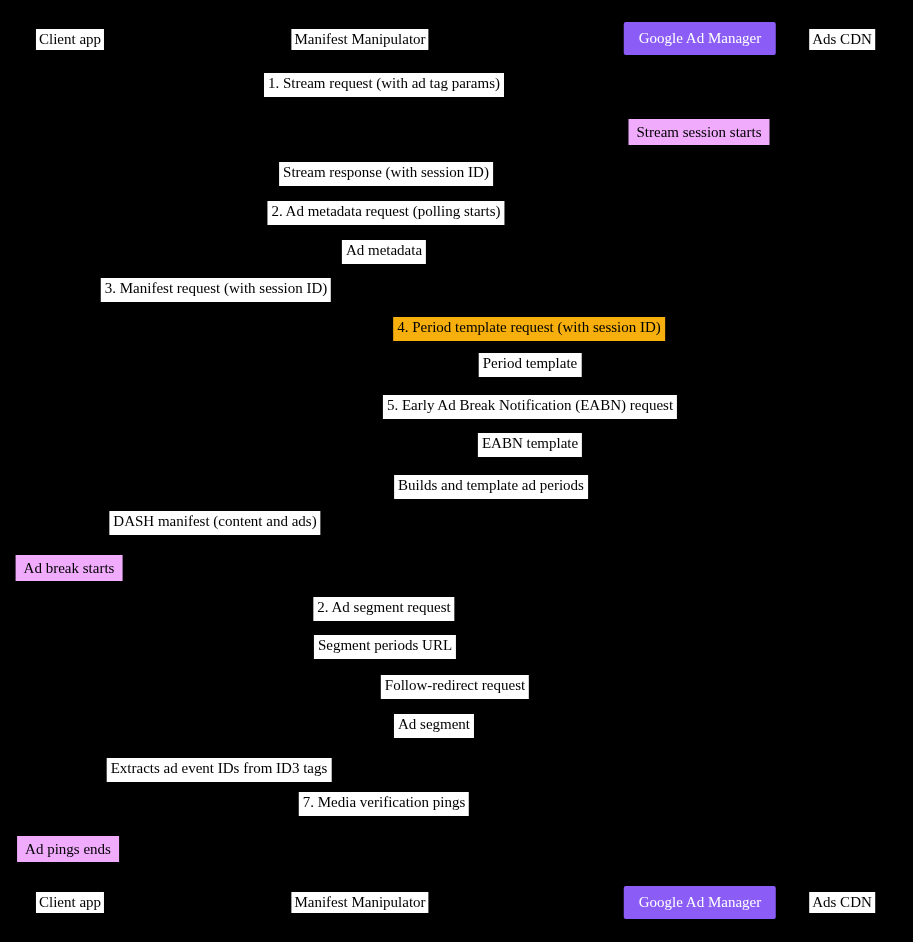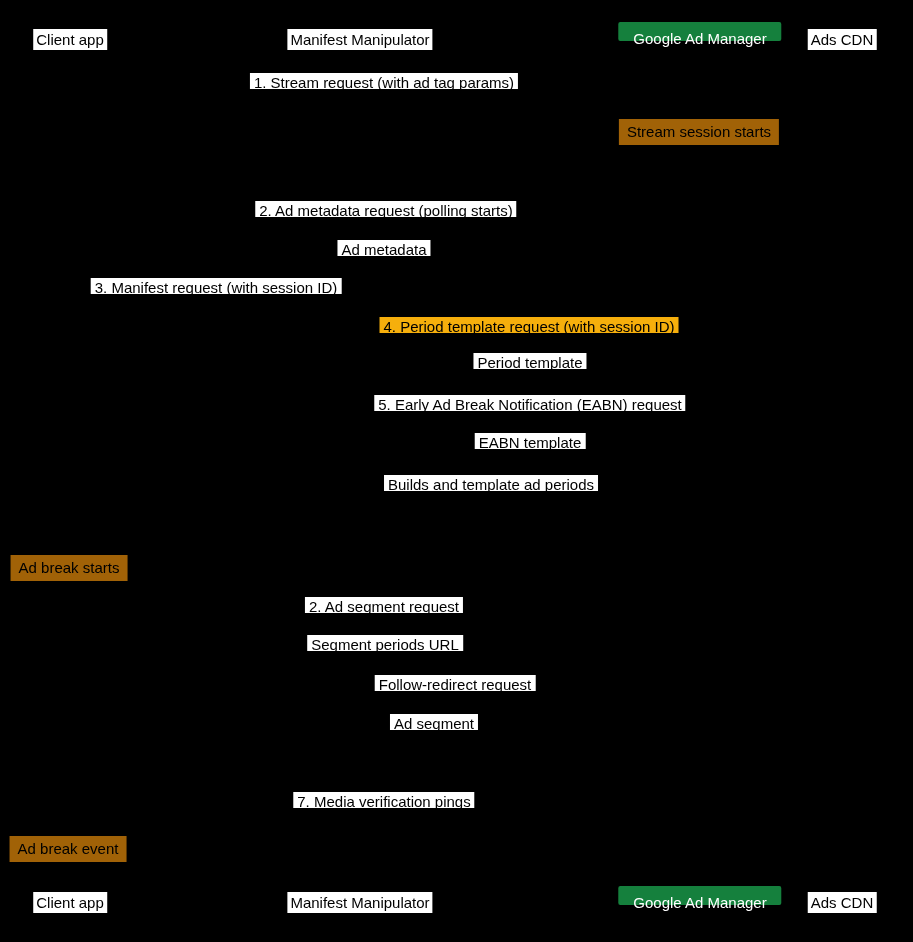--- a/index.html
+++ b/index.html
@@ -6,91 +6,94 @@
     margin: 0;
     padding: 0;
     background: #000000;
   }
   #stage {
     position: relative;
     width: 913px;
     height: 942px;
     background: #000000;
     overflow: hidden;
-    font-family: Liberation Sans, sans-serif;
+    font-family: Liberation Serif, serif;
     font-size: 15px;
     color: #000000;
   }
   .actor {
     position: absolute;
     transform: translateX(-50%);
     background: #ffffff;
     color: #000000;
     height: 21px;
     line-height: 21px;
     padding: 0 3px;
     white-space: nowrap;
     text-align: center;
   }
   .actor.blue {
-    background: #15803d;
+    background: #8b5cf6;
     color: #ffffff;
-    height: 19px;
+    height: 33px;
     line-height: 33px;
     padding: 0 15px;
     border-radius: 2px;
   }
   .msg {
     position: absolute;
     transform: translateX(-50%);
     background: #ffffff;
     color: #000000;
-    height: 16px;
+    height: 24px;
     line-height: 20px;
     padding: 0 4px;
     white-space: nowrap;
     text-align: center;
   }
   .msg.highlight {
     background: #f6af0c;
     text-align: center;
   }
   .msg.note {
-    background: #a16207;
+    background: #f0abfc;
     height: 26px;
     line-height: 26px;
     padding: 0 8px;
   }
 </style>
 </head>
 <body>
 
 <div id="stage">
 
   <div class="actor" style="left:70px;  top:29px">Client app</div>
   <div class="actor" style="left:360px; top:29px">Manifest Manipulator</div>
   <div class="actor blue" style="left:700px; top:22px">Google Ad Manager</div>
   <div class="actor" style="left:842px; top:29px">Ads CDN</div>
 
   <div class="msg" style="left:384px; top:73px">1. Stream request (with ad tag params)</div>
   <div class="msg note" style="left:699px; top:119px">Stream session starts</div>
+  <div class="msg" style="left:386px; top:162px">Stream response (with session ID)</div>
   <div class="msg" style="left:386px; top:201px">2. Ad metadata request (polling starts)</div>
   <div class="msg" style="left:384px; top:240px">Ad metadata</div>
   <div class="msg" style="left:216px; top:278px">3. Manifest request (with session ID)</div>
   <div class="msg highlight" style="left:529px; top:317px">4. Period template request (with session ID)</div>
   <div class="msg" style="left:530px; top:353px">Period template</div>
   <div class="msg" style="left:530px; top:395px">5. Early Ad Break Notification (EABN) request</div>
   <div class="msg" style="left:530px; top:433px">EABN template</div>
   <div class="msg" style="left:491px; top:475px">Builds and template ad periods</div>
+  <div class="msg" style="left:215px; top:511px">DASH manifest (content and ads)</div>
   <div class="msg note" style="left:69px;  top:555px">Ad break starts</div>
   <div class="msg" style="left:384px; top:597px">2. Ad segment request</div>
   <div class="msg" style="left:385px; top:635px">Segment periods URL</div>
   <div class="msg" style="left:455px; top:675px">Follow-redirect request</div>
   <div class="msg" style="left:434px; top:714px">Ad segment</div>
+  <div class="msg" style="left:219px; top:758px">Extracts ad event IDs from ID3 tags</div>
   <div class="msg" style="left:384px; top:792px">7. Media verification pings</div>
-  <div class="msg note" style="left:68px;  top:836px">Ad break event</div>
+  <div class="msg note" style="left:68px;  top:836px">Ad pings ends</div>
 
   <div class="actor" style="left:70px;  top:892px">Client app</div>
   <div class="actor" style="left:360px; top:892px">Manifest Manipulator</div>
   <div class="actor blue" style="left:700px; top:886px">Google Ad Manager</div>
   <div class="actor" style="left:842px; top:892px">Ads CDN</div>
 
 </div>
 
 </body></html>

